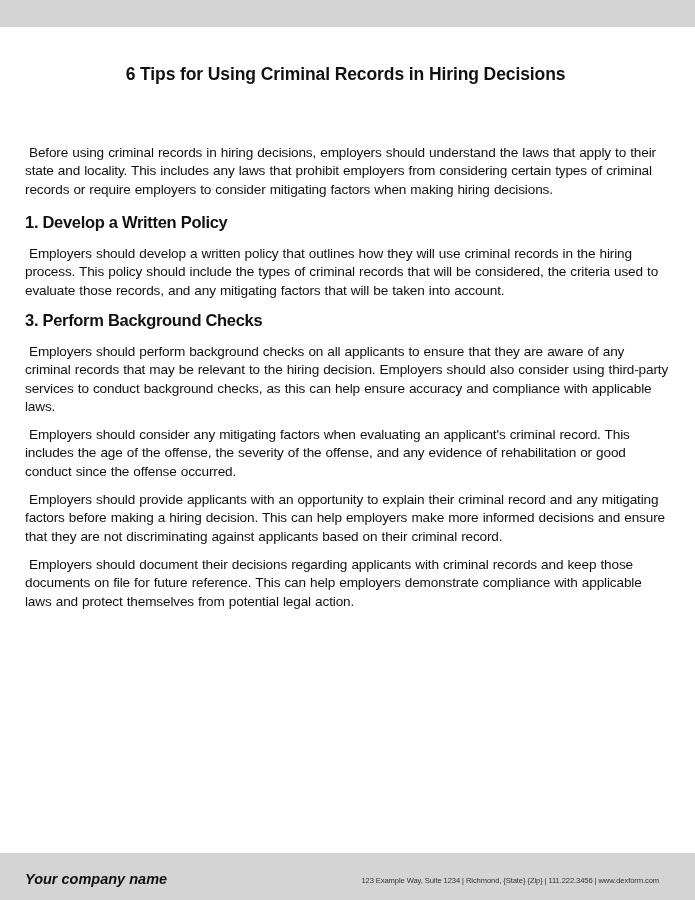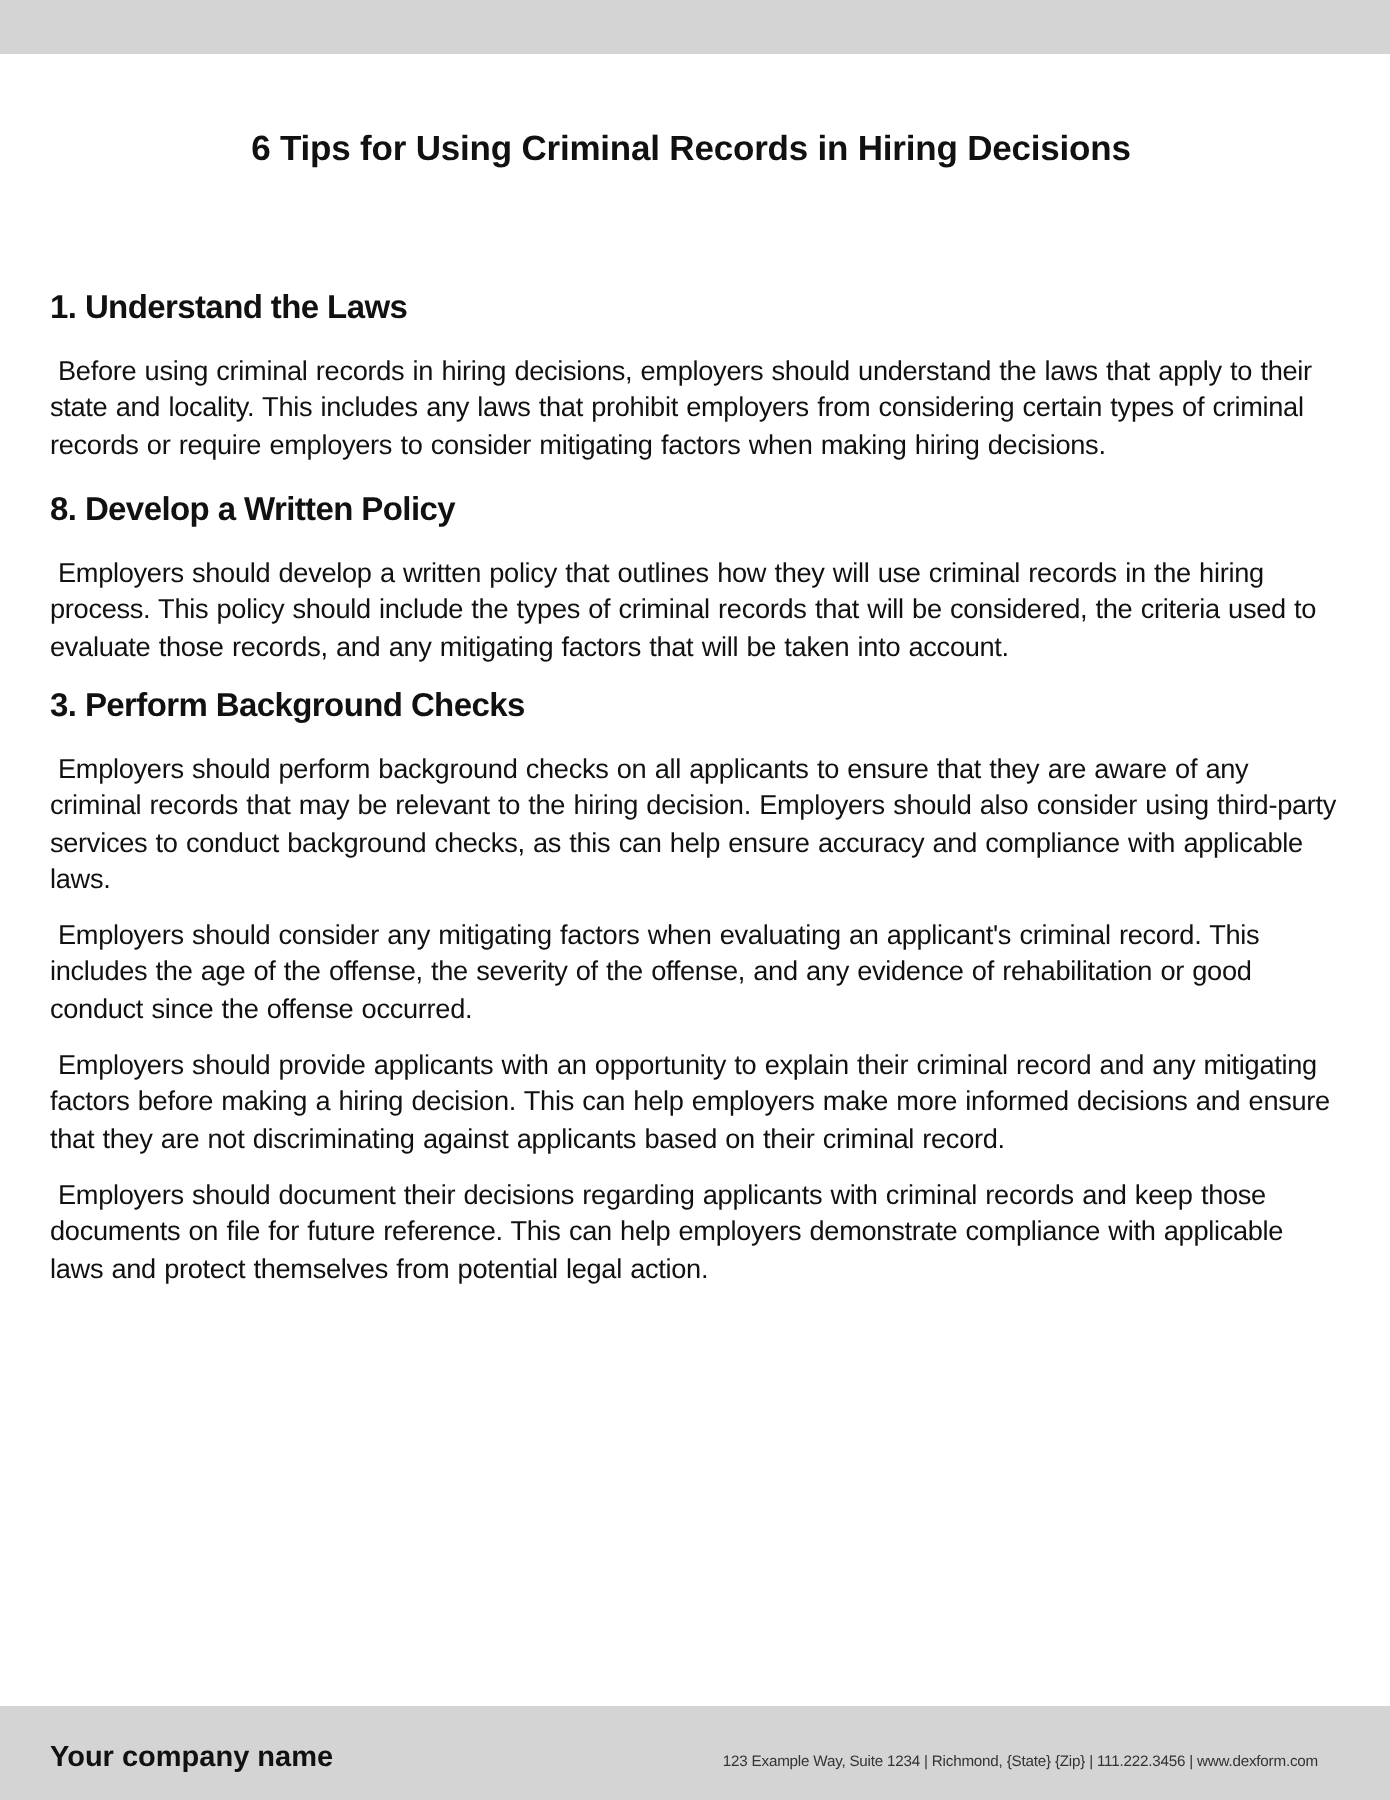--- a/index.html
+++ b/index.html
@@ -62,44 +62,44 @@
       height: 47px;
       background: #d4d4d4;
     }
     .footer-company {
       position: absolute;
       left: 25px;
       top: 18px;
       font-size: 14.5px;
       font-weight: bold;
       color: #111111;
+      font-style: italic;
     }
     .footer-contact {
       position: absolute;
       right: 36px;
       top: 23px;
       font-size: 7.6px;
       color: #333333;
       letter-spacing: -0.1px;
     }
   </style>
 </head>
 <body>
 
 <div class="top-band"></div>
 
 <h1 class="page-title">6 Tips for Using Criminal Records in Hiring Decisions</h1>
 
 <div class="content">
   <div class="section">
-    <h2 class="section-heading">1. Understand the Laws</h2>
     <p class="section-body" style="height:56px;margin-bottom:12px;"><span class="lead"></span><span>Before using criminal records in hiring decisions, employers should understand the laws that apply to their state and locality. This includes any laws that prohibit employers from considering certain types of criminal records or require employers to consider mitigating factors when making hiring decisions.</span></p>
   </div>
   <div class="section">
-    <h2 class="section-heading">8. Develop a Written Policy</h2>
+    <h2 class="section-heading">1. Develop a Written Policy</h2>
     <p class="section-body" style="height:56px;margin-bottom:9px;"><span class="lead"></span><span>Employers should develop a written policy that outlines how they will use criminal records in the hiring process. This policy should include the types of criminal records that will be considered, the criteria used to evaluate those records, and any mitigating factors that will be taken into account.</span></p>
   </div>
   <div class="section">
     <h2 class="section-heading">3. Perform Background Checks</h2>
     <p class="section-body" style="height:74px;margin-bottom:9px;"><span class="lead"></span><span>Employers should perform background checks on all applicants to ensure that they are aware of any criminal records that may be relevant to the hiring decision. Employers should also consider using third-party services to conduct background checks, as this can help ensure accuracy and compliance with applicable laws.</span></p>
   </div>
   <div class="section">
     <p class="section-body" style="height:56px;margin-bottom:9px;"><span class="lead"></span><span>Employers should consider any mitigating factors when evaluating an applicant's criminal record. This includes the age of the offense, the severity of the offense, and any evidence of rehabilitation or good conduct since the offense occurred.</span></p>
   </div>
   <div class="section">

